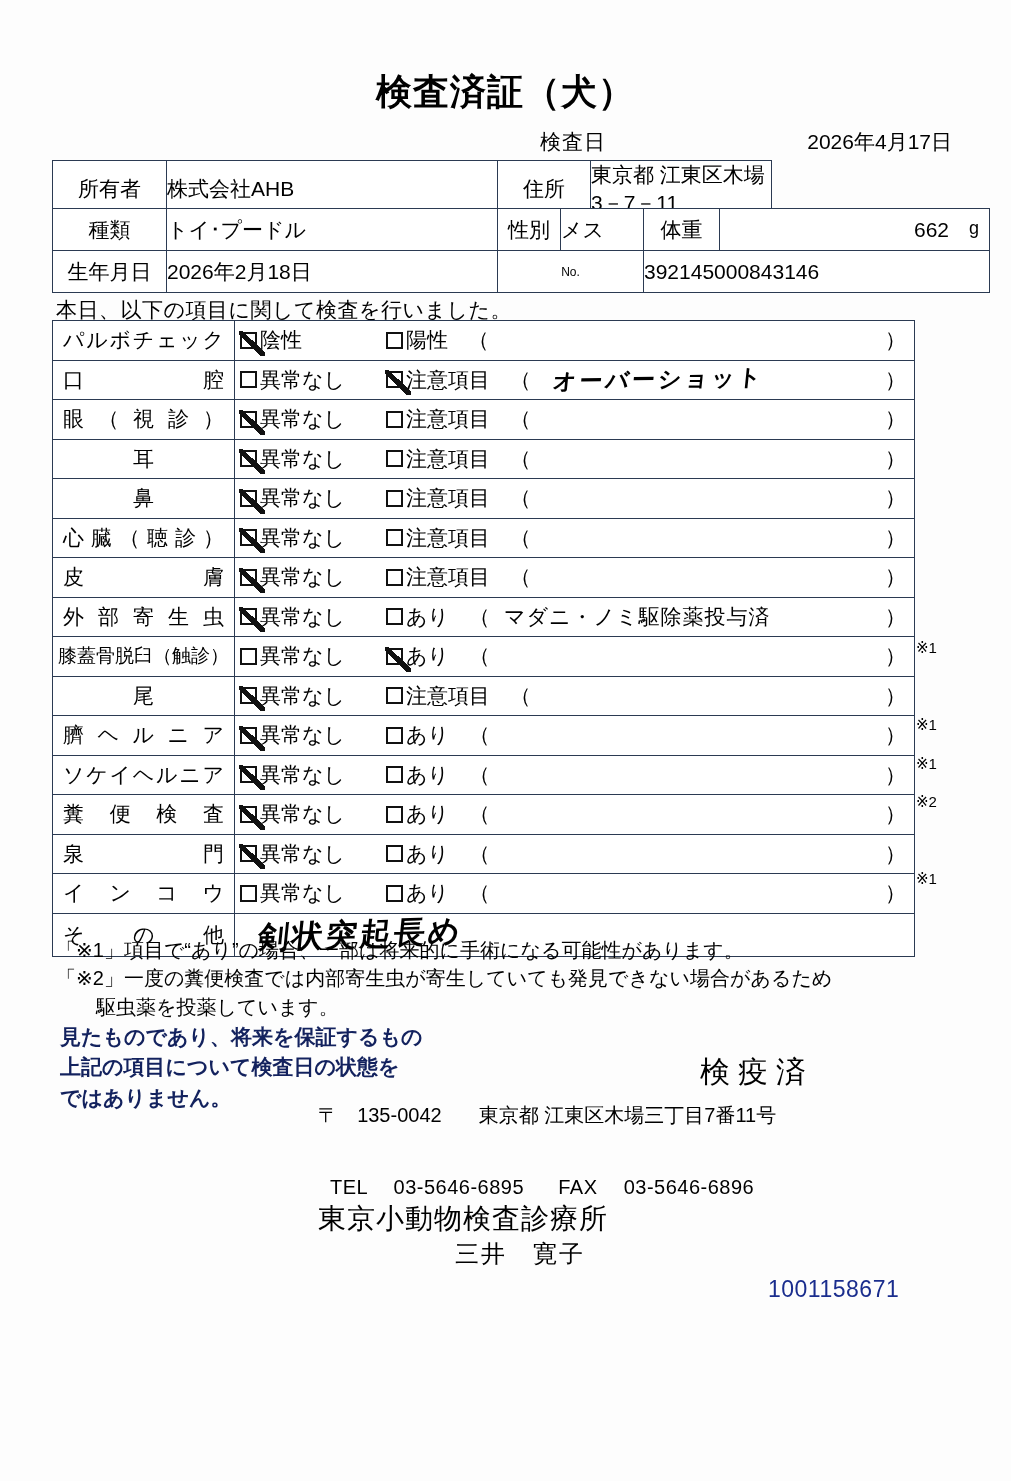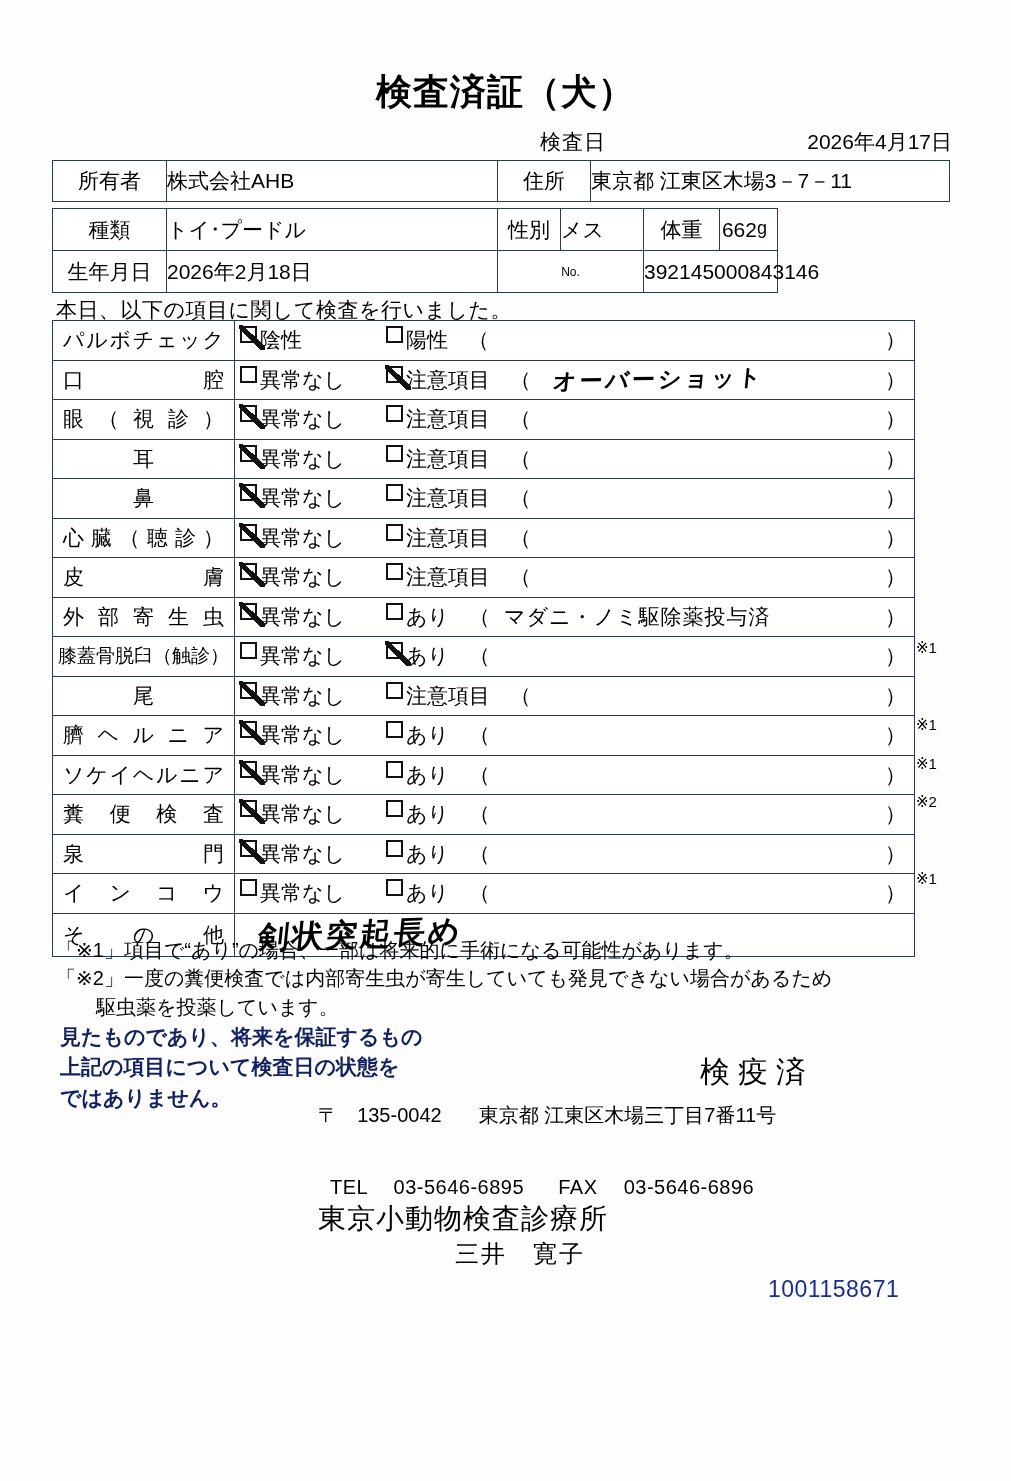--- a/index.html
+++ b/index.html
@@ -66,25 +66,25 @@
   .jlabel {
     display: flex;
     justify-content: space-between;
     padding: 0 10px;
     font-size: 21px;
     white-space: nowrap;
   }
   .jlabel.center { justify-content: center; }
 
   
-  #owner-table { top: 160px; left: 52px; width: 898px; }
+  #owner-table { top: 160px; left: 52px; width: 720px; }
   #owner-table td { height: 40px; }
 
   
-  #info-table { top: 208px; left: 52px; width: 726px; padding-left: 8px; }
+  #info-table { top: 208px; left: 52px; width: 938px; padding-left: 8px; }
   #info-table td { height: 41px; }
 
   
   .intro-line {
     position: absolute;
     top: 296px;
     left: 56px;
     font-size: 21px;
     letter-spacing: 0.5px;
   }
@@ -100,20 +100,21 @@
 
   .opts-wrap {
     display: flex;
     align-items: center;
     height: 100%;
     padding-left: 5px;
     position: relative;
   }
   .opt {
     display: inline-flex;
+    align-items: center;
     font-size: 21px;
     white-space: nowrap;
   }
   .opt-a { width: 146px; }
 
   
   .cbox {
     display: inline-block;
     position: relative;
     width: 17px;

